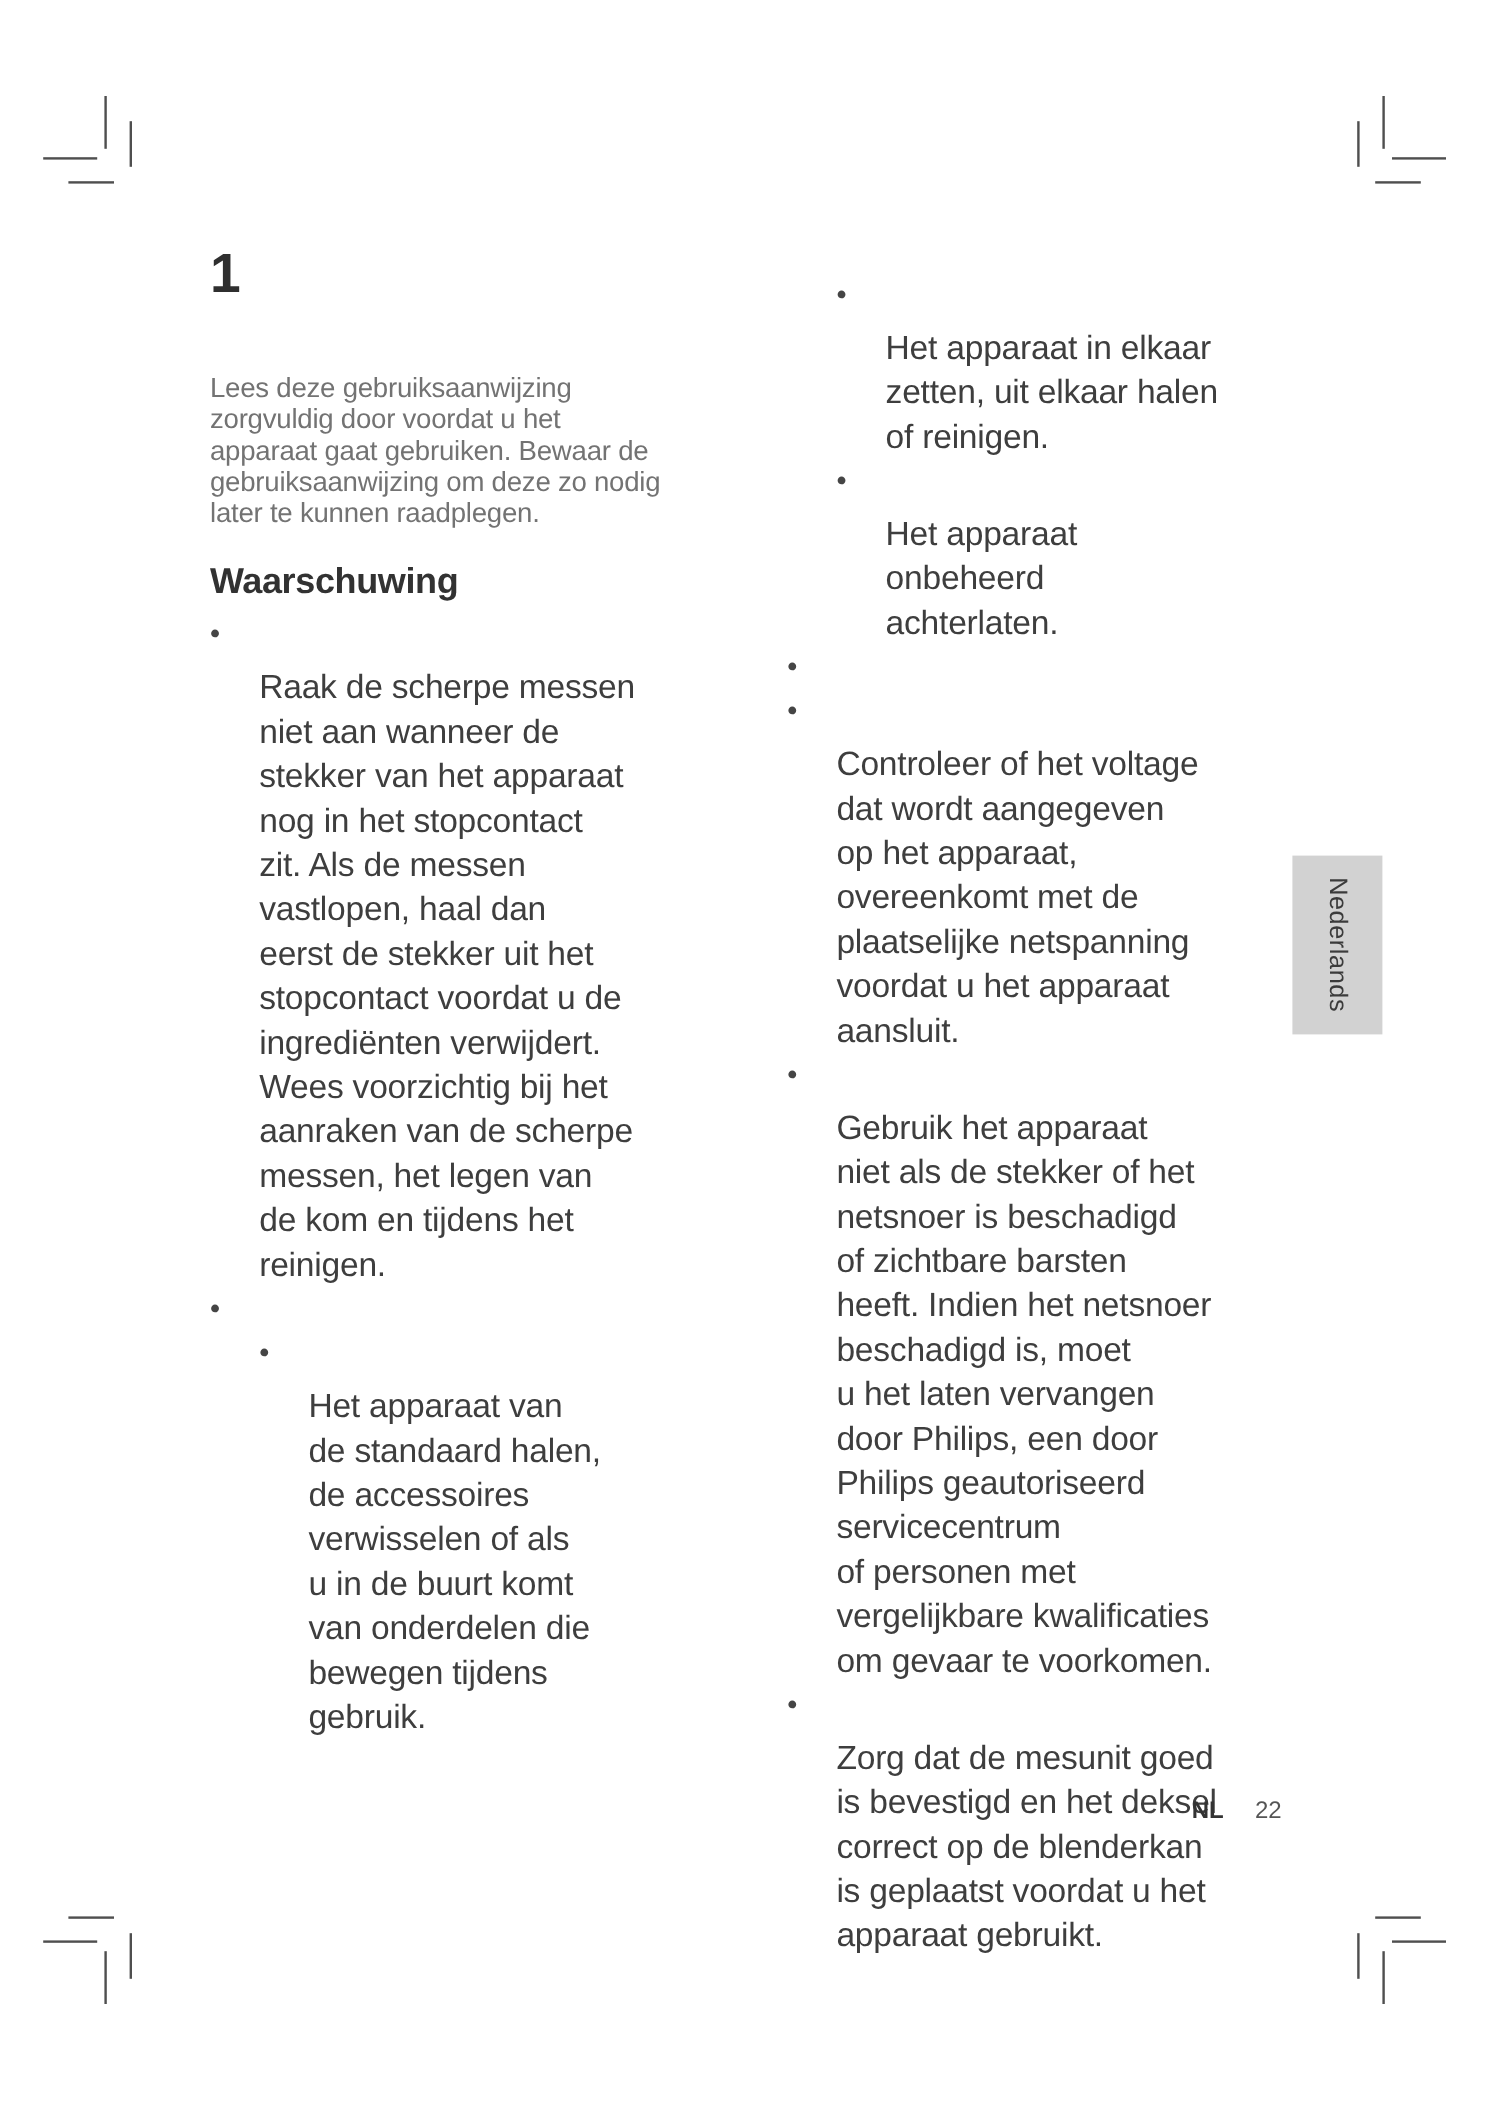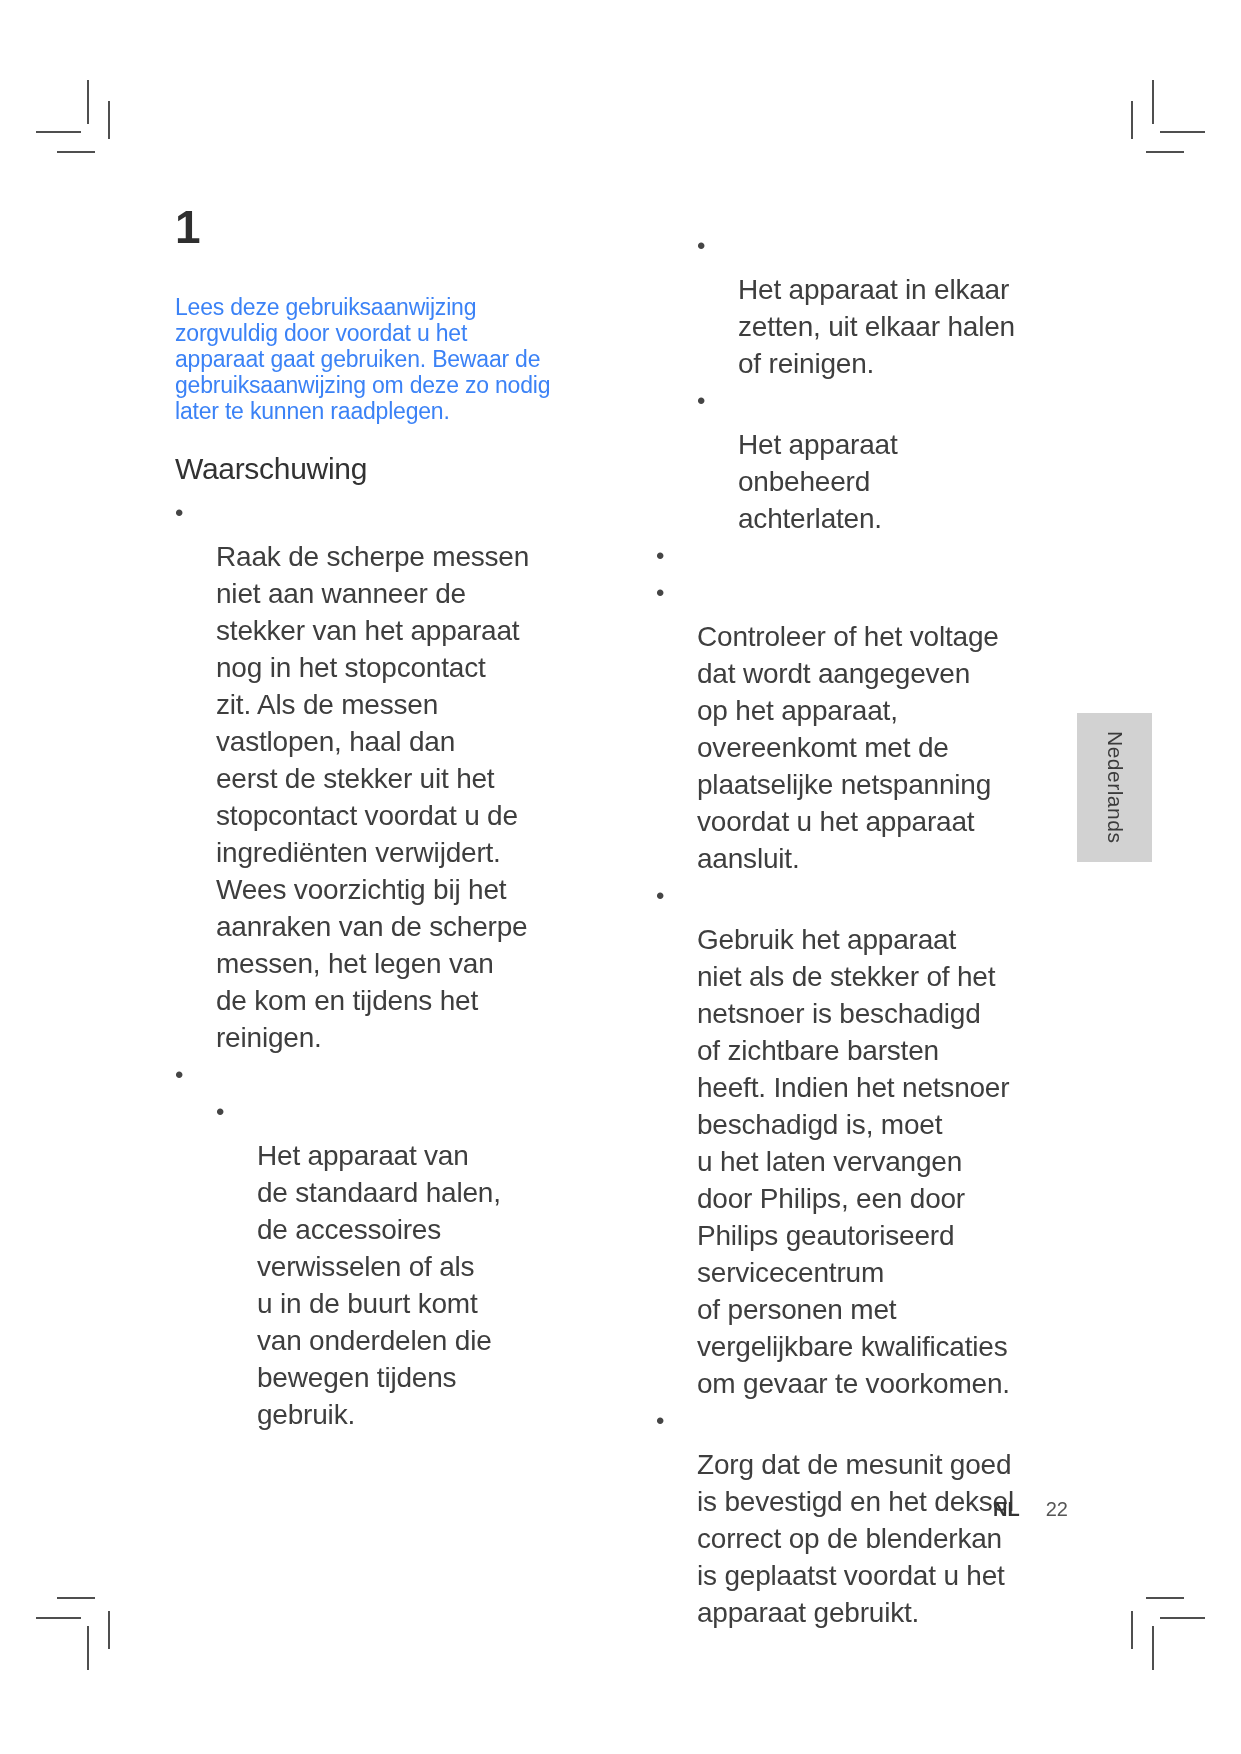--- a/index.html
+++ b/index.html
@@ -23,33 +23,33 @@
     align-items: baseline;
     font-size: 46px;
     line-height: 54px;
     font-weight: 600;
     color: #2f2f2f;
     letter-spacing: -0.5px;
   }
   .chapter-num { width: 80px; flex: none; }
 
   .intro {
-    margin-top: 40px;
+    margin-top: 56px;
     font-size: 23px;
     line-height: 26px;
-    color: #3b82f6;
+    color: #737373;
     white-space: pre-line;
     letter-spacing: -0.2px;
   }
 
   .warning-heading {
     margin-top: 26px;
     font-size: 30px;
     line-height: 38px;
-    font-weight: 400;
+    font-weight: 700;
     color: #323232;
     letter-spacing: -0.3px;
   }
 
   .list { margin-top: 6px; }
   #right-col .list { margin-top: 0; }
 
   .li { display: flex; align-items: flex-start; }
   .li.lvl2 { margin-left: 41px; }
   .marker {

